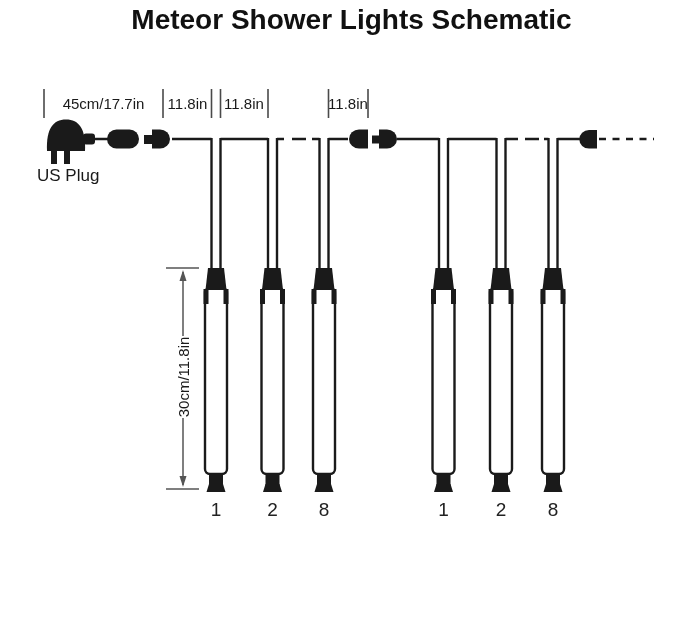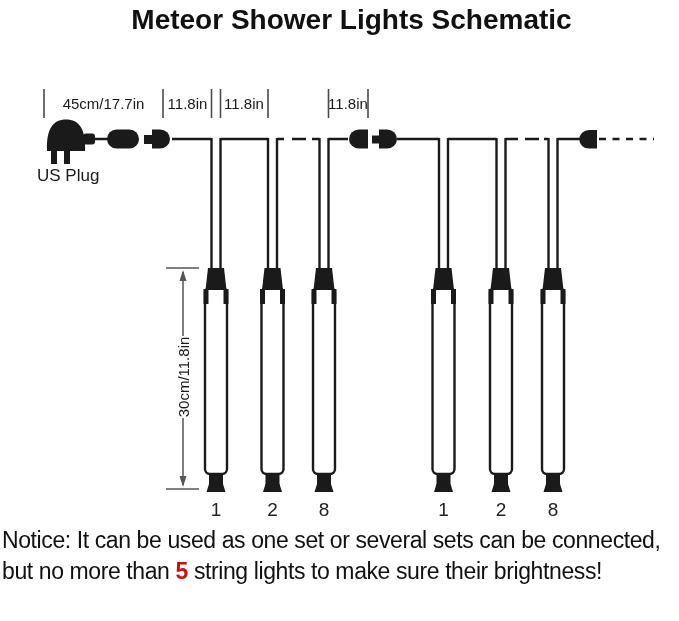--- a/index.html
+++ b/index.html
@@ -118,17 +118,14 @@
       <line class="dim" x1="166" y1="268" x2="199" y2="268"></line>
       <line class="dim" x1="166" y1="489" x2="199" y2="489"></line>
       <line class="dim" x1="183" y1="272" x2="183" y2="336"></line>
       <line class="dim" x1="183" y1="418" x2="183" y2="485"></line>
       <polygon class="dim-f" points="183,270 179.5,281 186.5,281"></polygon>
       <polygon class="dim-f" points="183,487 179.5,476 186.5,476"></polygon>
       <text class="vlabel" transform="translate(189,377) rotate(-90)">30cm/11.8in</text>
     </g>
   </svg>
 
-  <div class="notice">
-    <span>Notice: It can be used as one set or several sets can be connected, but no more than </span><span class="max">5</span><span> string lights to make sure their brightness!</span>
-  </div>
 
 </div>
 
 </body></html>

